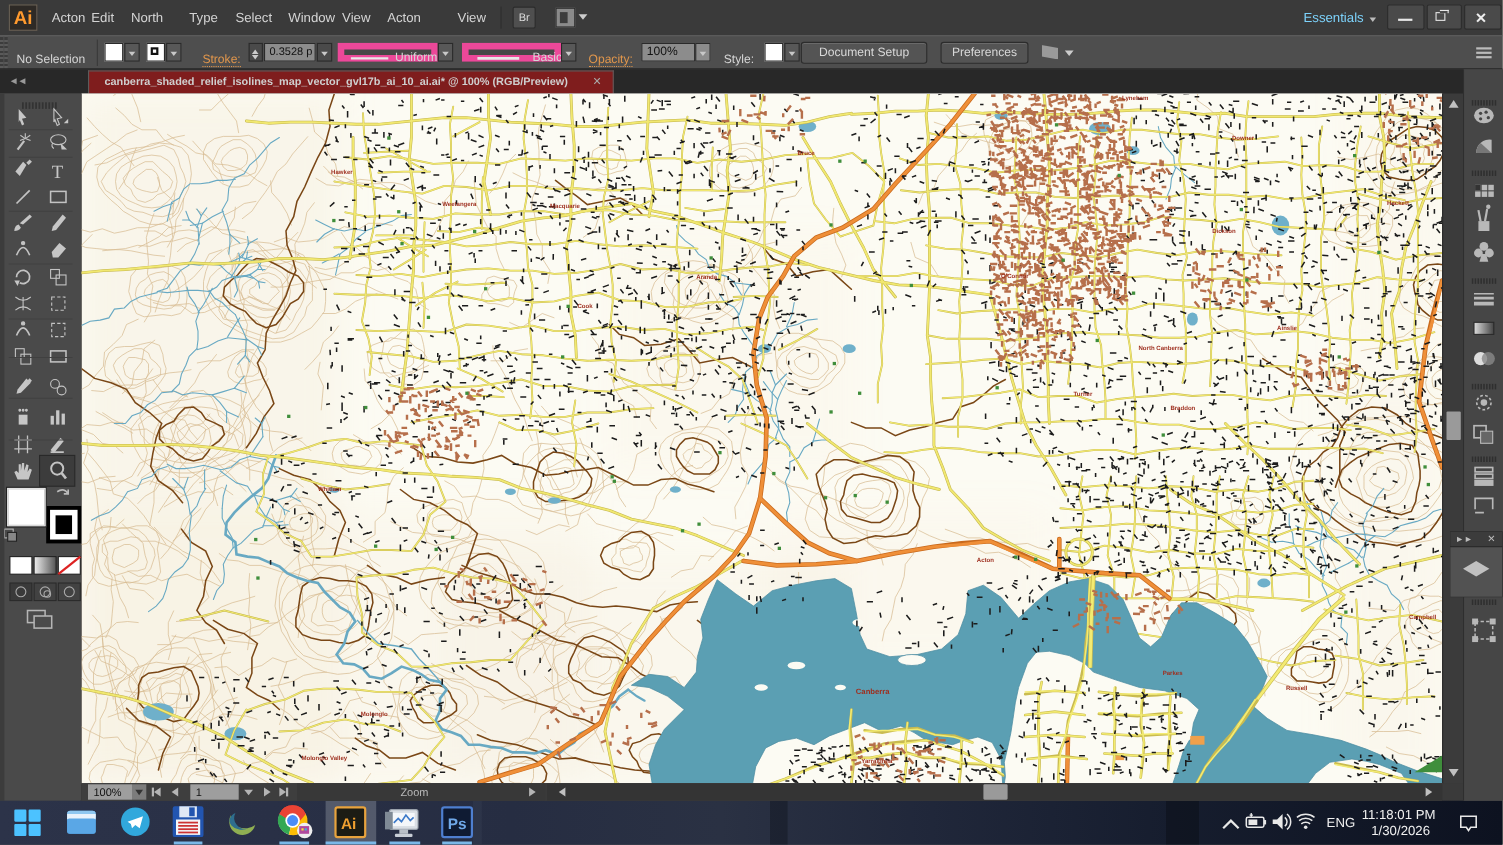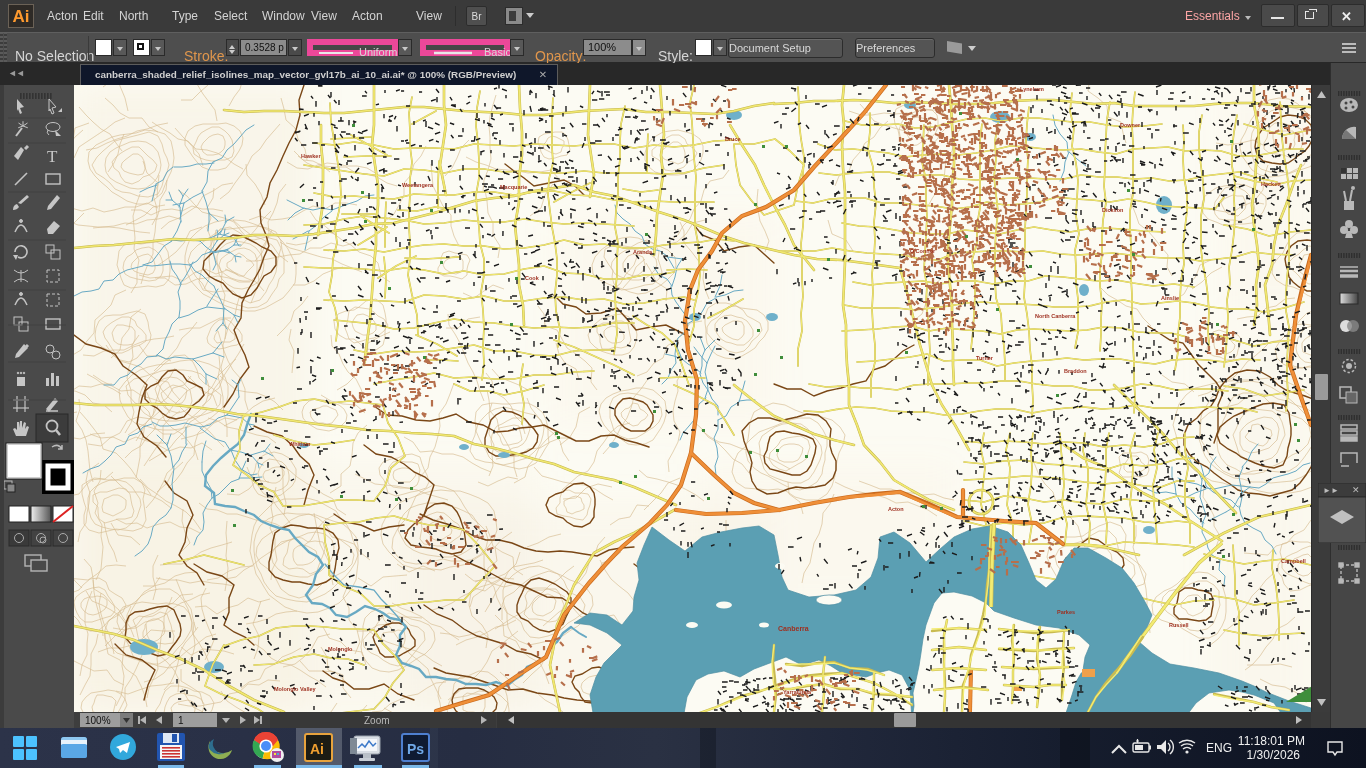--- a/index.html
+++ b/index.html
@@ -1,30 +1,30 @@
 <!DOCTYPE html>
 <html><head><meta charset="utf-8"><style>
 *{margin:0;padding:0;box-sizing:border-box}
 body{width:1366px;height:768px;overflow:hidden;font-family:"Liberation Sans",sans-serif;background:#3a3a3a;position:relative}
 .abs{position:absolute}
 .titlebar{left:0;top:0;width:1366px;height:32px;background:#3a3a3a}
 .menu{color:#d4d4d4;font-size:12px;position:absolute;top:9px}
 .ailogo{position:absolute;left:8px;top:4px;width:26px;height:24px;color:#ff9a2e;font-weight:bold;font-size:17px;text-align:center;line-height:24px}
 .controlbar{left:0;top:32px;width:1366px;height:31px;background:#4e4e4e;border-top:1px solid #5f5f5f;border-bottom:1px solid #282828}
-.cb-label{position:absolute;color:#d6d6d6;font-size:14px;top:15px}
+.cb-label{position:absolute;color:#d6d6d6;font-size:11px;top:15px}
 .cb-orange{color:#e0964c;border-bottom:1px dotted #e0964c}
 .swatch{position:absolute;top:6px;width:17px;height:17px;background:#fff;border:1px solid #2a2a2a}
 .dd{position:absolute;top:6px;width:14px;height:17px;background:#585858;border:1px solid #2a2a2a}
 .dd:after{content:"";position:absolute;left:3px;top:7px;border:3px solid transparent;border-top:4px solid #c8c8c8}
 .combo{position:absolute;top:6px;height:17px;background:#8c8c8c;border:1px solid #2a2a2a;color:#111;font-size:11px;line-height:15px;padding-left:4px}
 .combodark{position:absolute;top:6px;height:17px;background:#474747;border:6px solid #ec4899;color:#d6d6d6;font-size:11px;line-height:15px}
-.btn{position:absolute;top:5px;height:20px;background:#545454;border:1px solid #2c2c2c;border-radius:3px;color:#d8d8d8;font-size:11px;box-shadow:inset 0 1px 0 #6a6a6a}
+.btn{position:absolute;top:5px;height:20px;background:#545454;border:1px solid #2c2c2c;border-radius:3px;color:#d8d8d8;font-size:11px;text-align:center;box-shadow:inset 0 1px 0 #6a6a6a}
 .winbtn{position:absolute;top:4px;height:23px;background:#4a4a4a;border:1px solid #2c2c2c;border-radius:2px}
 .tabrow{left:0;top:63px;width:1366px;height:22px;background:#282828}
-.tab{position:absolute;left:80px;top:1px;width:478px;height:21px;background:#0f172a;border:1px solid #5c5c5c;border-bottom:none;color:#cfcfcf;font-size:9.9px;font-weight:bold;line-height:20px;padding-left:14px;letter-spacing:0;white-space:nowrap}
+.tab{position:absolute;left:80px;top:1px;width:478px;height:21px;background:#7f1d1d;border:1px solid #5c5c5c;border-bottom:none;color:#cfcfcf;font-size:9.9px;font-weight:bold;line-height:20px;padding-left:14px;letter-spacing:0;white-space:nowrap}
 .toolbar{left:0;top:85px;width:74px;height:643px;background:#4a4a4a;border-right:1px solid #2e2e2e}
 .dock{left:1330px;top:63px;width:36px;height:665px;background:#464646;border-left:1px solid #2e2e2e}
 .vscroll{left:1311px;top:85px;width:19px;height:627px;background:#3b3b3b;border-left:1px solid #2b2b2b}
 .statusrow{left:74px;top:712px;width:1237px;height:16px;background:#3e3e3e}
 .canvas{left:74px;top:85px;width:1237px;height:627px;background:#fdfcf8;overflow:hidden}
 .taskbar{left:0;top:728px;width:1366px;height:40px;background:linear-gradient(90deg,#2b3247 0%,#293046 18%,#252c41 32%,#2a3143 45%,#232a3c 58%,#1b2232 72%,#131927 86%,#0e1320 100%)}
 </style></head><body>
 <div class="abs titlebar">
     <div class="ailogo" style="background:#2e2a26;border:1px solid #6b6257">Ai</div>
 <span class="menu" style="left:47px">Acton</span>
@@ -34,21 +34,21 @@
 <span class="menu" style="left:214px">Select</span>
 <span class="menu" style="left:262px">Window</span>
 <span class="menu" style="left:311px">View</span>
 <span class="menu" style="left:352px">Acton</span>
 <span class="menu" style="left:416px">View</span>
 <div class="abs" style="left:455px;top:6px;width:1px;height:20px;background:#2d2d2d"></div>
 <div class="abs" style="left:466px;top:6px;width:21px;height:20px;background:#4f4f4f;border:1px solid #2c2c2c;border-radius:2px;color:#ddd;font-size:10px;text-align:center;line-height:19px">Br</div>
 <div class="abs" style="left:505px;top:7px;width:18px;height:18px;background:#8a8a8a;border:1px solid #2c2c2c"></div>
     <div class="abs" style="left:509px;top:11px;width:7px;height:10px;background:#3c3c3c"></div>
     <div class="abs" style="left:526px;top:13px;border:4px solid transparent;border-top:5px solid #ccc"></div>
-<span class="menu" style="left:1185px;color:#fca5a5">Essentials</span>
+<span class="menu" style="left:1185px;color:#7dd3fc">Essentials</span>
     <div class="abs" style="left:1245px;top:16px;border:3px solid transparent;border-top:4px solid #bbb"></div>
 <div class="winbtn" style="left:1261px;width:34px"></div>
     <div class="abs" style="left:1271px;top:17px;width:13px;height:2px;background:#e6e6e6"></div>
 <div class="winbtn" style="left:1297px;width:32px"></div>
     <div class="abs" style="left:1305px;top:11px;width:9px;height:8px;border:1.5px solid #e6e6e6"></div>
     <div class="abs" style="left:1309px;top:9px;width:8px;height:3px;background:#4a4a4a;border-top:1.5px solid #e6e6e6;border-right:1.5px solid #e6e6e6"></div>
 <div class="winbtn" style="left:1331px;width:34px"></div>
     <div class="abs" style="left:1341px;top:9px;color:#eee;font-size:13px;font-weight:bold">✕</div>
 </div>
 <div class="abs controlbar">

